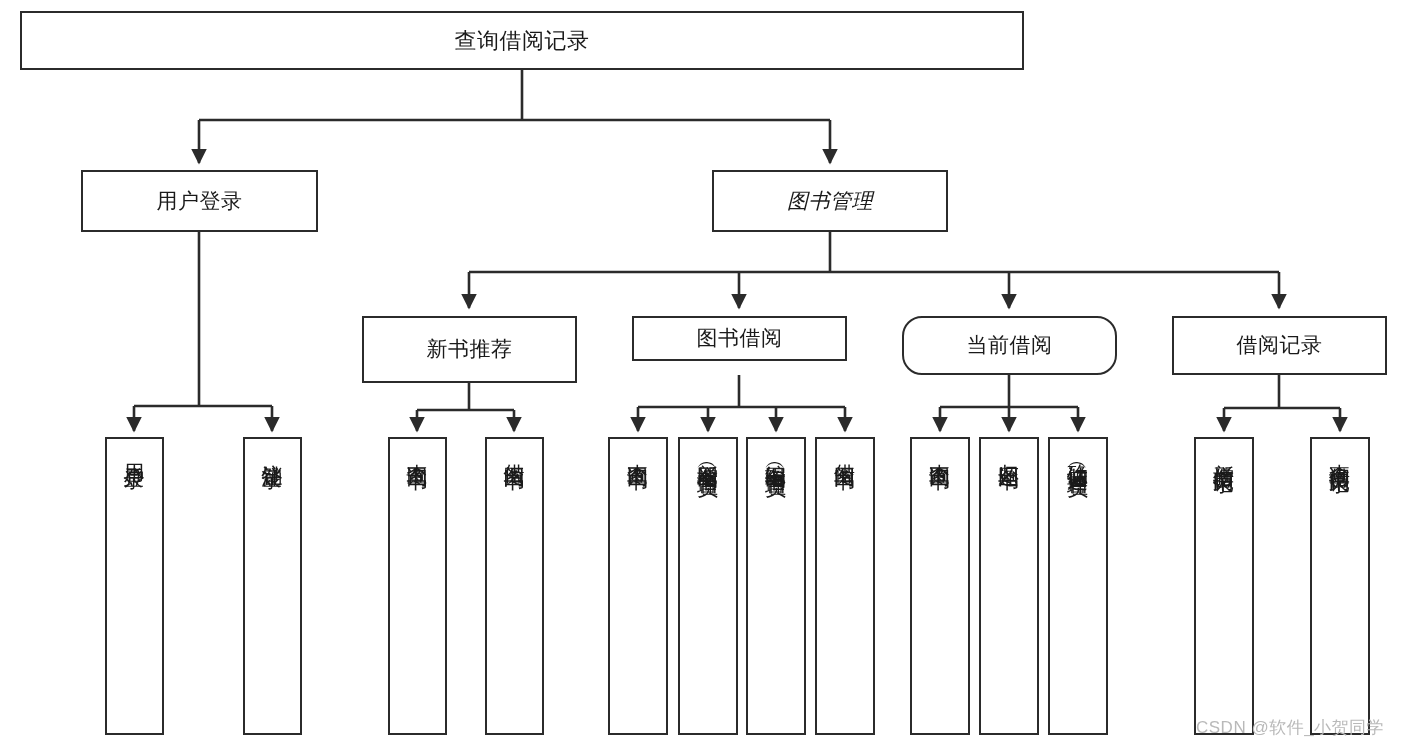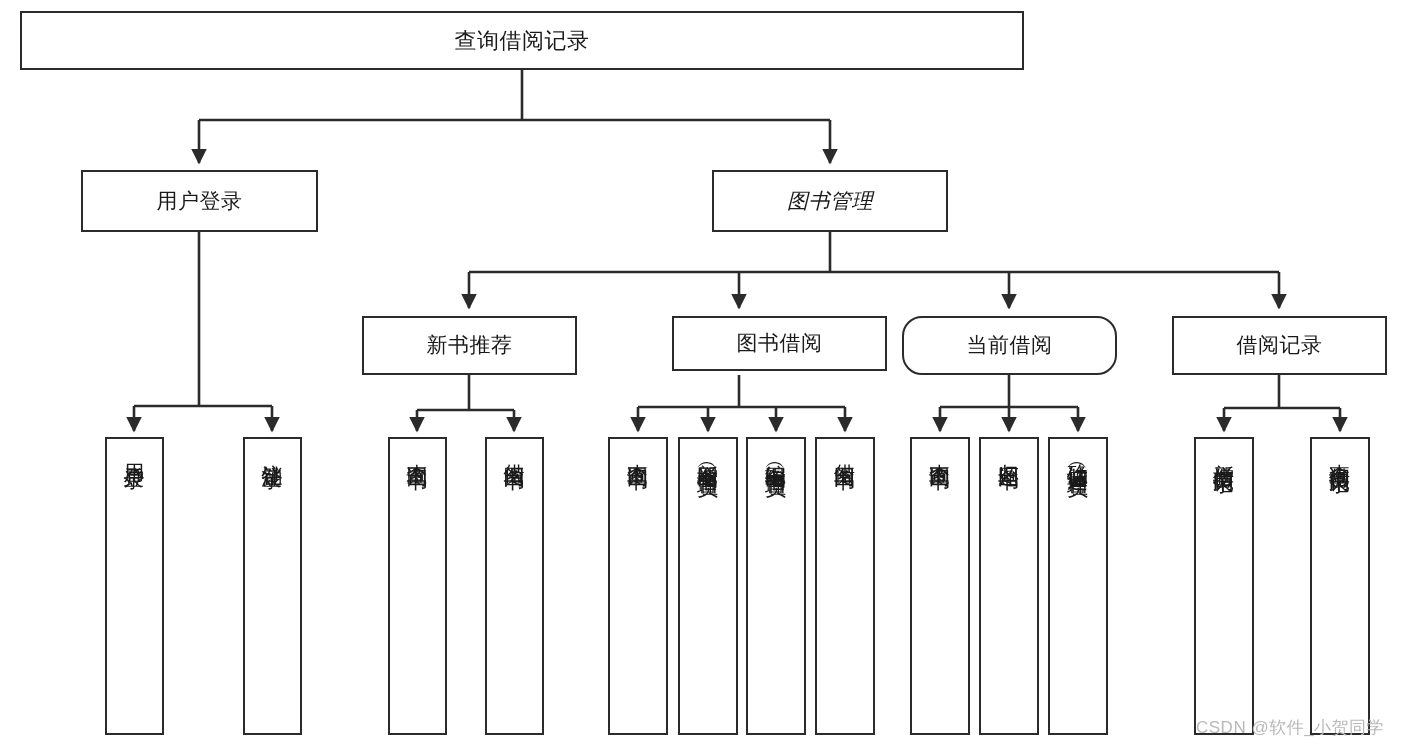--- a/index.html
+++ b/index.html
@@ -129,24 +129,24 @@
     <span class="label">查询借阅记录</span>
   </div>
 
   <div class="node h" style="left:81px; top:170px; width:237px; height:62px;">
     <span class="label">用户登录</span>
   </div>
   <div class="node h" style="left:712px; top:170px; width:236px; height:62px;font-style:italic;">
     <span class="label">图书管理</span>
   </div>
 
-  <div class="node h" style="left:362px; top:316px; width:215px; height:59px;">
+  <div class="node h" style="left:362px; top:316px; width:215px; height:67px;">
     <span class="label">新书推荐</span>
   </div>
-  <div class="node h" style="left:632px; top:316px; width:215px; height:55px;margin-left:40px;">
+  <div class="node h" style="left:632px; top:316px; width:215px; height:45px;">
     <span class="label">图书借阅</span>
   </div>
   <div class="node h" style="left:902px; top:316px; width:215px; height:59px;border-radius:20px;">
     <span class="label">当前借阅</span>
   </div>
   <div class="node h" style="left:1172px; top:316px; width:215px; height:59px;">
     <span class="label">借阅记录</span>
   </div>
 
   <div class="node v" style="left:105px; top:437px; width:59px; height:298px;">

